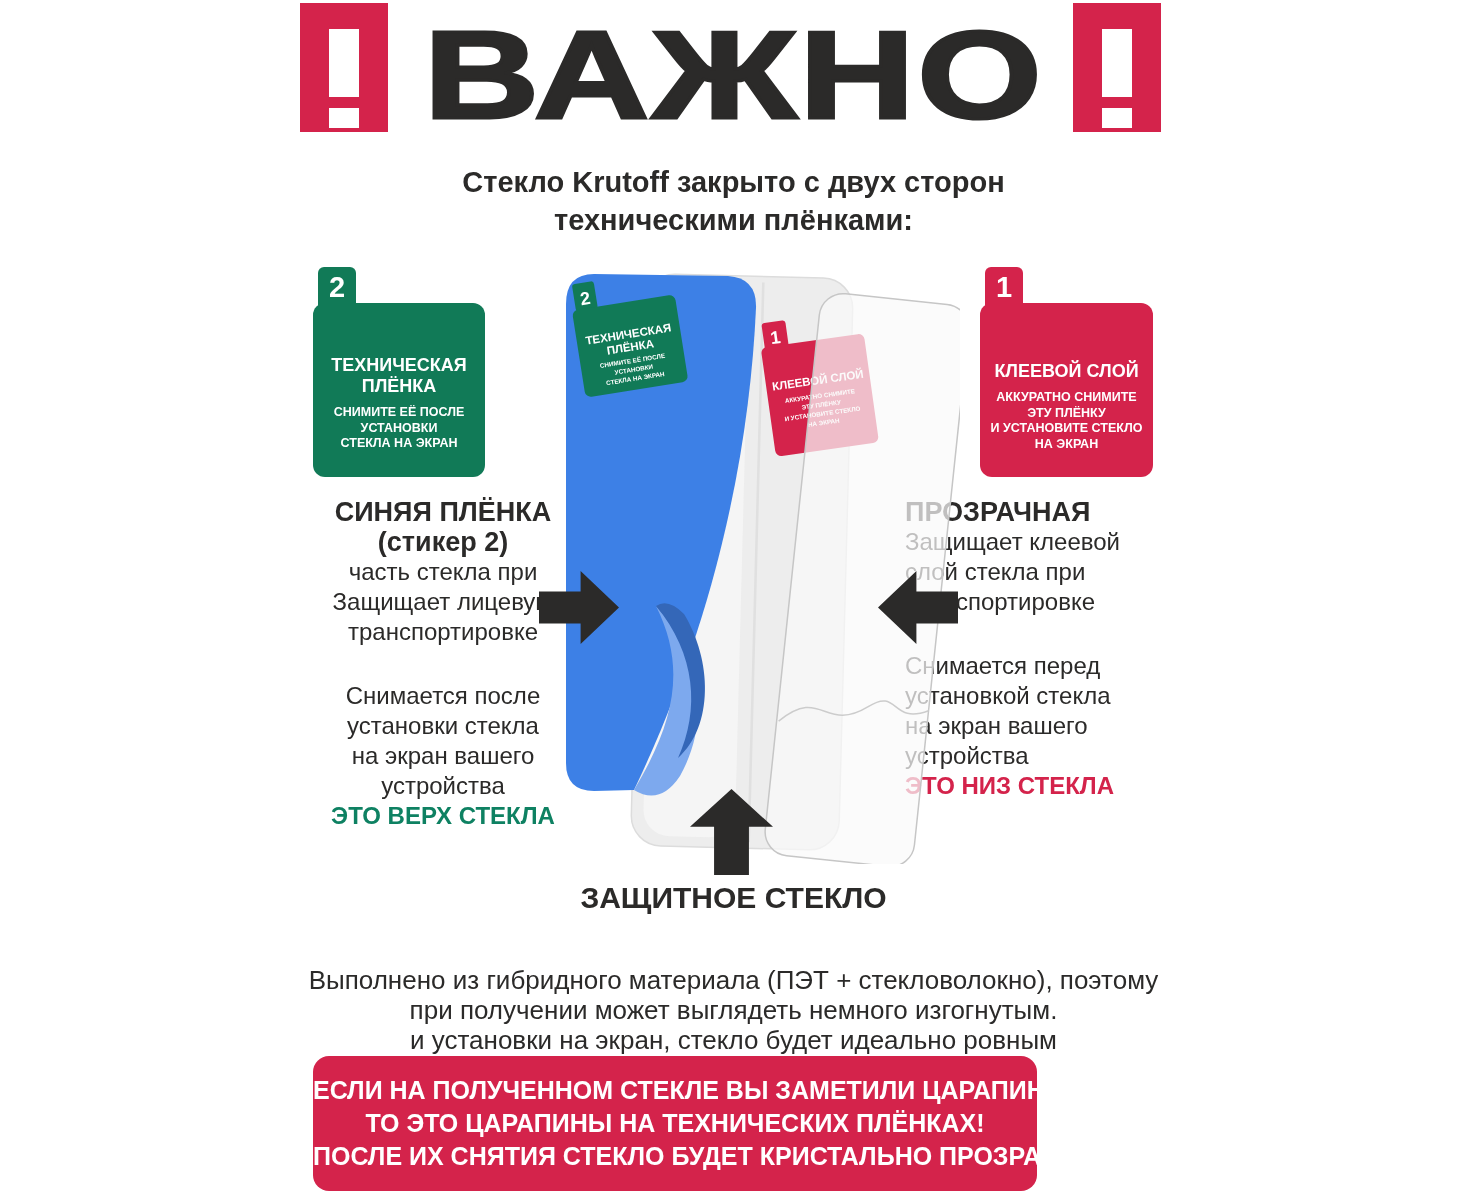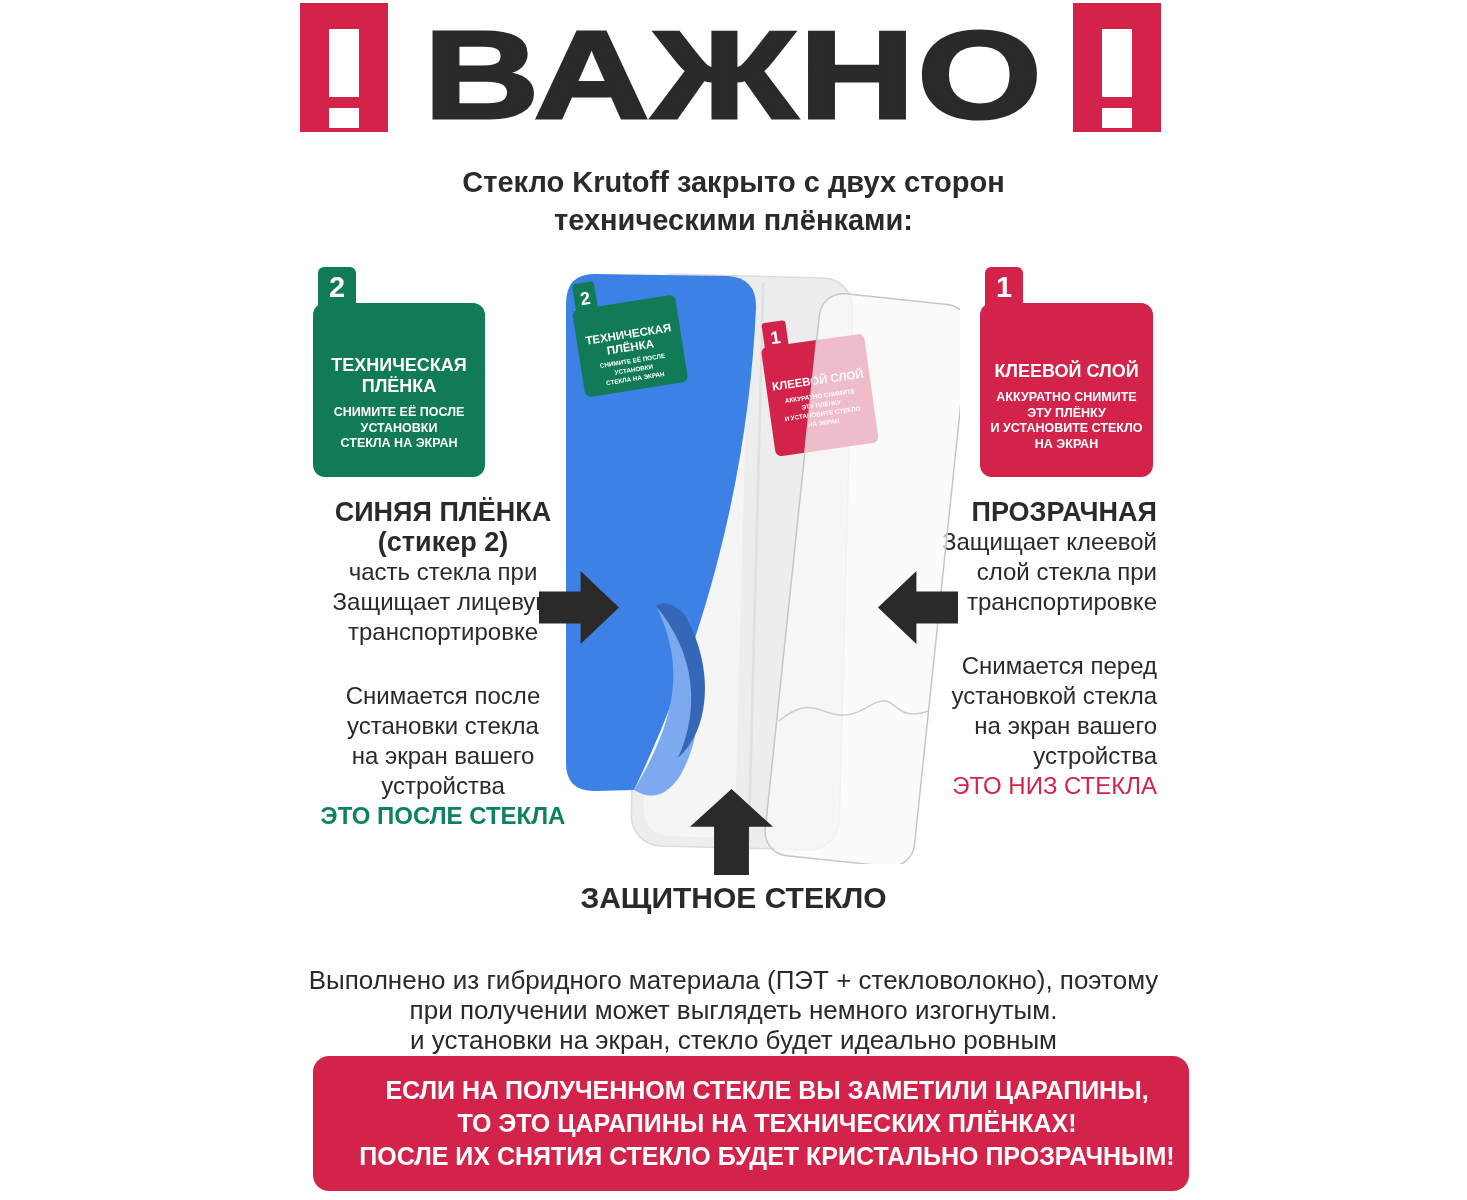--- a/index.html
+++ b/index.html
@@ -38,23 +38,23 @@
   .panel-red{left:980px;width:173px;background:var(--red);}
   .panel-red .tab{background:var(--red);}
   .panel-red .s-title{margin-top:58px;}
 
   
   .col{position:absolute;top:497px;font-size:24px;line-height:30px;color:var(--ink);}
   .col div{white-space:nowrap;height:30px;}
   .col .h{font-size:27px;font-weight:bold;}
   .col .gap{height:34px;}
   .col-left{left:313px;width:260px;text-align:center;}
-  .col-right{right:310px;width:260px;text-align:right;}
+  .col-right{right:302px;width:260px;}
   .hl-green{font-weight:bold;color:var(--text-green);}
-  .hl-red{font-weight:normal;color:var(--red);}
+  .hl-red{font-weight:bold;color:var(--red);}
 
   
   .arrow{position:absolute;background:var(--ink);z-index:6;}
   .arrow-right{left:539px;top:571px;width:80px;height:73px;
     clip-path:polygon(0% 28%,52% 28%,52% 0%,100% 50%,52% 100%,52% 72%,0% 72%);}
   .arrow-left{left:878px;top:571px;width:80px;height:73px;
     clip-path:polygon(100% 28%,48% 28%,48% 0%,0% 50%,48% 100%,48% 72%,100% 72%);}
   .arrow-up{left:690px;top:789px;width:83px;height:86px;
     clip-path:polygon(50% 0%,100% 44%,71% 44%,71% 100%,29% 100%,29% 44%,0% 44%);}
 
@@ -63,24 +63,24 @@
   svg{font-family:"Liberation Sans", sans-serif;}
 
   
   .glass-title{position:absolute;left:0;top:881px;width:100%;text-align:center;
     font-size:30px;font-weight:bold;color:var(--ink);}
   .glass-text{position:absolute;left:0;top:965px;width:100%;text-align:center;
     font-size:26px;line-height:30px;color:var(--ink);}
   .glass-text div{white-space:nowrap;}
 
   
-  .banner{position:absolute;left:313px;top:1056px;width:844px;height:135px;
+  .banner{position:absolute;left:313px;top:1056px;width:724px;height:135px;
     background:var(--red);border-radius:16px;color:#fff;
     display:flex;flex-direction:column;justify-content:center;text-align:center;
-    font-size:25px;font-weight:bold;line-height:33px;padding-left:32px;}
+    font-size:25px;font-weight:bold;line-height:33px;}
   .banner div{white-space:nowrap;}
 </style>
 </head>
 <body>
 
 <div class="excl-box" style="left:300px">
   <div class="excl-bar"></div>
   <div class="excl-dot"></div>
 </div>
 <div class="title-vazhno">ВАЖНО</div>
@@ -166,21 +166,21 @@
   <div class="h">СИНЯЯ ПЛЁНКА</div>
   <div class="h">(стикер 2)</div>
   <div>часть стекла при</div>
   <div>Защищает лицевую</div>
   <div>транспортировке</div>
   <div class="gap"></div>
   <div>Снимается после</div>
   <div>установки стекла</div>
   <div>на экран вашего</div>
   <div>устройства</div>
-  <div class="hl-green">ЭТО ПОСЛЕ СТЕКЛА</div>
+  <div class="hl-green">ЭТО ВЕРХ СТЕКЛА</div>
 </div>
 
 <div class="col col-right">
   <div class="h">ПРОЗРАЧНАЯ</div>
   <div>Защищает клеевой</div>
   <div>слой стекла при</div>
   <div>транспортировке</div>
   <div class="gap"></div>
   <div>Снимается перед</div>
   <div>установкой стекла</div>

